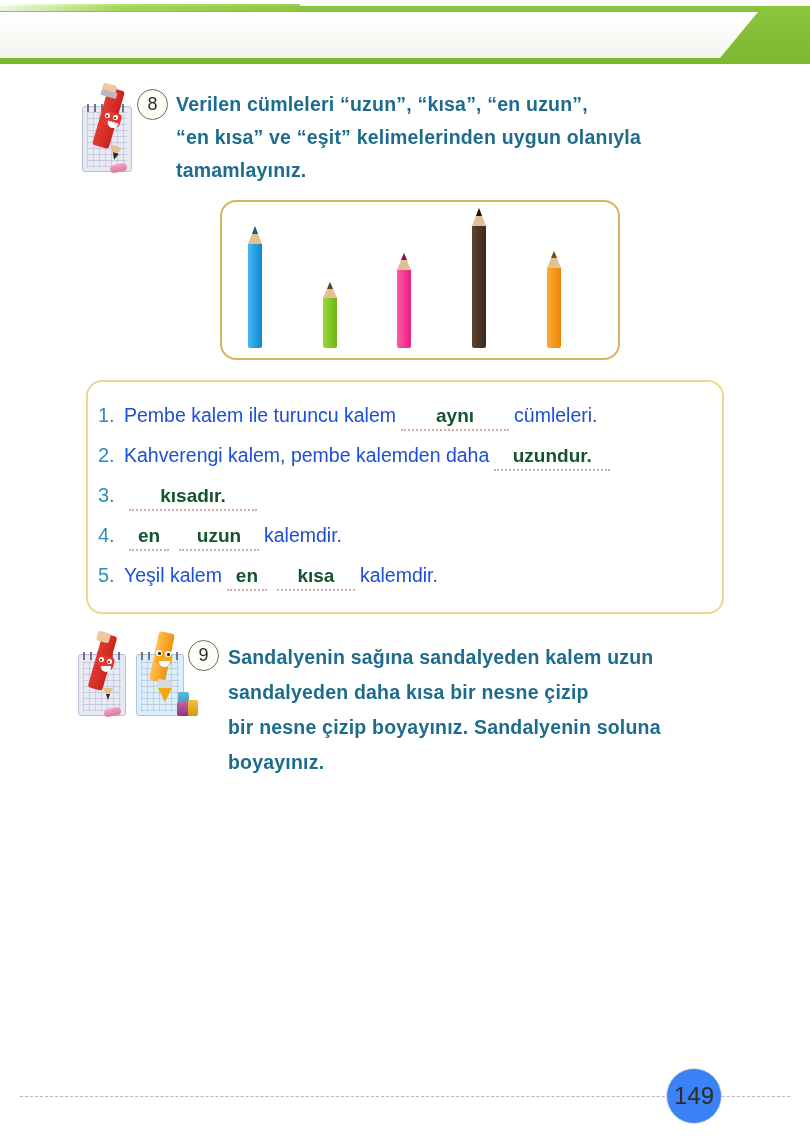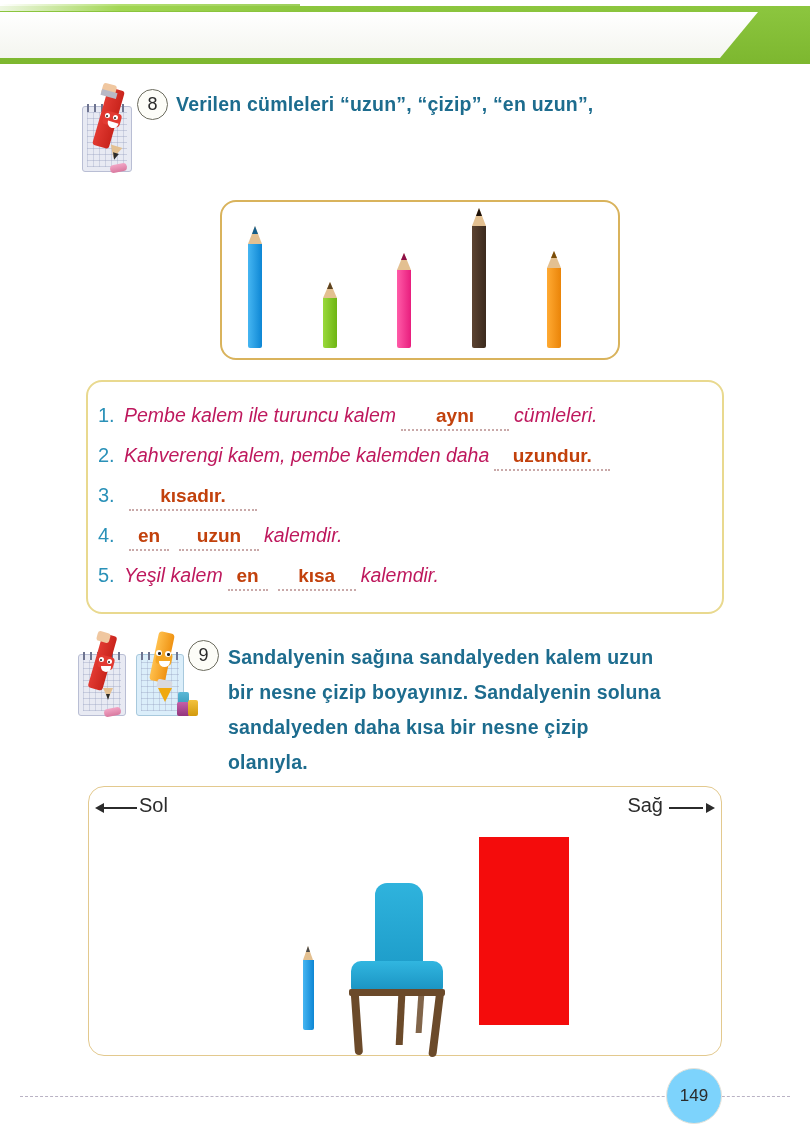--- a/index.html
+++ b/index.html
@@ -96,25 +96,25 @@
   .sent-list { position: absolute; left: 98px; top: 400px; width: 620px; }
   .sent-row {
     position: relative;
     display: flex; align-items: baseline;
     font-size: 19.5px; color: #2b2b2b;
     margin-bottom: 9px;
     line-height: 30px;
     white-space: nowrap;
   }
   .sent-idx { color: #2a91b8; width: 26px; flex: 0 0 26px; font-size: 20px; }
-  .sent-txt { color: #be185d; font-style: italic; }
+  .sent-txt { color: #1d4ed8; }
   .blank {
     display: inline-block;
     position: relative;
-    color: #c2410c;
+    color: #14532d;
     font-weight: 700;
     font-size: 19px;
     text-align: center;
     margin: 0 5px;
     border-bottom: 2px dotted #c9a9a9;
     line-height: 26px;
   }
 
   
   .draw-box { position: absolute; left: 88px; top: 786px; width: 634px; height: 270px; }
@@ -135,23 +135,23 @@
   .red-rect { position: absolute; background: #f40c0c; }
 
   
   .foot-dash {
     position: absolute; left: 20px; top: 1096px; width: 770px; height: 0;
     border-top: 1.4px dashed #b9b2c4;
   }
   .page-circle {
     position: absolute; left: 666px; top: 1068px;
     width: 56px; height: 56px; border-radius: 50%;
-    background: #7dd3fc; border: 1px solid #e6e3da;
+    background: #3b82f6; border: 1px solid #e6e3da;
     display: flex; align-items: center; justify-content: center;
-    font-size: 17px; color: #2b2b2b;
+    font-size: 24px; color: #2b2b2b;
   }
 </style>
 </head>
 <body>
 
 <div class="page">
 
   <div class="banner-wrap">
     <div class="banner-green"></div>
     <div class="banner-white"></div>
@@ -190,21 +190,23 @@
                 border-top:12px solid #e3c091; transform:rotate(16deg);"></div>
     <div style="position:absolute; left:30px; top:67px; width:0; height:0;
                 border-left:3px solid transparent; border-right:3px solid transparent;
                 border-top:7px solid #2b2b2b; transform:rotate(16deg);"></div>
     <div class="eraser" style="left:28px; top:78px;"></div>
   </div>
 
   <div class="q-num" style="left:137px; top:89px;">8</div>
 
   <div class="q-head" style="left:176px; top:88px; width:560px;">
-    <div>Verilen cümleleri “uzun”, “çizip”, “en uzun”,</div>
+    <div>Verilen cümleleri “uzun”, “kısa”, “en uzun”,</div>
+    <div>“en kısa” ve “eşit” kelimelerinden uygun olanıyla</div>
+    <div>tamamlayınız.</div>
   </div>
 
   <div class="outline-box" style="left:220px; top:200px; width:400px; height:160px;">
 
     <div class="pencil" style="left:26px; bottom:10px; width:14px; height:122px;">
       <div class="body" style="height:104px; background:linear-gradient(90deg,#46b6f2,#0d86d4);"></div>
       <div class="wood" style="bottom:104px; border-left-width:7px; border-right-width:7px; border-bottom-width:18px;"></div>
       <div class="lead" style="left:4px; bottom:114px; border-left-width:3px; border-right-width:3px; border-bottom-width:8px; border-bottom-color:#155e8a;"></div>
     </div>
 
@@ -324,54 +326,22 @@
     <div style="position:absolute; left:41px; top:72px; width:13px; height:14px;
                 background:linear-gradient(180deg,#c65fa8,#93357c); border-radius:2px;"></div>
     <div style="position:absolute; left:52px; top:70px; width:10px; height:16px;
                 background:linear-gradient(180deg,#f3c23c,#d29a0d); border-radius:2px;"></div>
   </div>
 
   <div class="q-num" style="left:188px; top:640px;">9</div>
 
   <div class="q-head" style="left:228px; top:640px; width:520px; line-height:35px;">
     <div>Sandalyenin sağına sandalyeden kalem uzun</div>
+    <div>sandalyeden daha kısa bir nesne çizip</div>
     <div>bir nesne çizip boyayınız. Sandalyenin soluna</div>
-    <div>sandalyeden daha kısa bir nesne çizip</div>
-    <div>olanıyla.</div>
-  </div>
-
-  <div class="outline-box thin draw-box">
-
-    <div class="arrow-head" style="left:6px; top:16px;
-         border-right:9px solid #2b2b2b;"></div>
-    <div class="arrow-line" style="left:14px; top:20px; width:34px;"></div>
-    <div class="dir-label" style="left:50px; top:7px;">Sol</div>
-
-    <div class="dir-label" style="right:58px; top:7px;">Sağ</div>
-    <div class="arrow-line" style="right:18px; top:20px; width:34px;"></div>
-    <div class="arrow-head" style="right:6px; top:16px;
-         border-left:9px solid #2b2b2b;"></div>
-
-    <div class="pencil" style="left:214px; top:158px; width:11px; height:85px;">
-      <div class="body" style="height:70px; background:linear-gradient(90deg,#46b6f2,#0d86d4);"></div>
-      <div class="wood" style="bottom:70px; border-left-width:5.5px; border-right-width:5.5px; border-bottom-width:14px;"></div>
-      <div class="lead" style="left:3px; bottom:78px; border-left-width:2.5px; border-right-width:2.5px; border-bottom-width:6px; border-bottom-color:#4a4a4a;"></div>
-    </div>
-
-    <div class="chair" style="left:258px; top:96px; width:106px; height:150px;">
-      <div class="chair-back" style="left:28px; top:0; width:48px; height:88px;
-           background:linear-gradient(180deg,#2fb3dd,#1d9cc9); border-radius:12px 14px 2px 2px;"></div>
-      <div class="chair-seat" style="left:4px; top:78px; width:92px; height:30px;
-           background:linear-gradient(180deg,#31b6e0,#1a93c2); border-radius:10px 10px 4px 4px;"></div>
-      <div class="chair-rail" style="left:2px; top:106px; width:96px; height:7px;"></div>
-      <div class="leg" style="left:6px; top:112px; width:8px; height:60px; transform:skewX(4deg); border-radius:0 0 4px 4px;"></div>
-      <div class="leg" style="left:50px; top:112px; width:7px; height:50px; transform:skewX(-3deg);"></div>
-      <div class="leg" style="left:85px; top:112px; width:8px; height:62px; transform:skewX(-7deg); border-radius:0 0 4px 4px;"></div>
-      <div class="leg" style="left:70px; top:110px; width:6px; height:40px; transform:skewX(-4deg); opacity:.85;"></div>
-    </div>
-
-    <div class="red-rect" style="left:390px; top:50px; width:90px; height:188px;"></div>
-  </div>
+    <div>boyayınız.</div>
+  </div>
+
 
   <div class="foot-dash"></div>
   <div class="page-circle">149</div>
 
 </div>
 
 </body></html>

